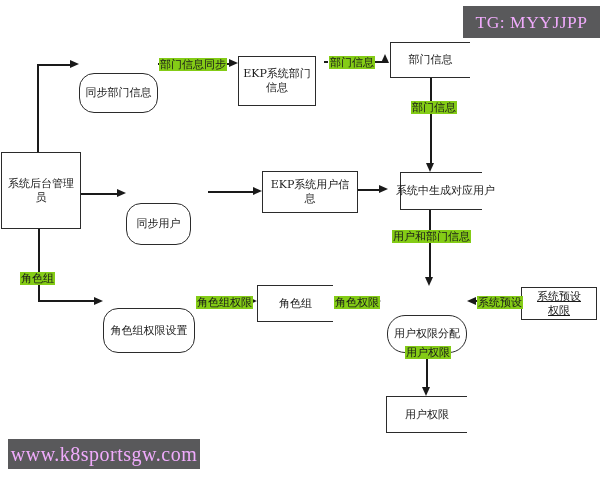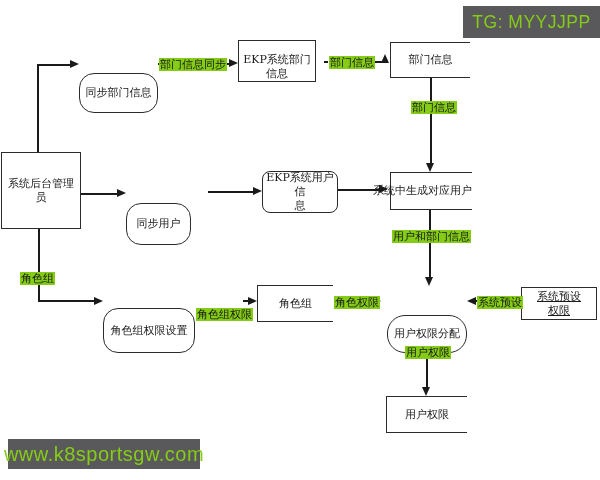--- a/index.html
+++ b/index.html
@@ -3,35 +3,35 @@
 <meta charset="utf-8">
 <style>
   html,body{margin:0;padding:0;background:#fff;}
   .canvas{position:relative;width:600px;height:480px;background:#ffffff;overflow:hidden;
           font-family:"DejaVu Serif", serif;color:#1a1a1a;}
   .box{position:absolute;border:1.5px solid #2b2b2b;background:#fff;box-sizing:border-box;
        display:flex;flex-direction:column;align-items:center;justify-content:center;
        text-align:center;font-size:11px;line-height:14px;}
   .open-right{border-right:none;}
   .rounded{border-radius:15px;margin-top:28px;}
-  .nowrap{white-space:nowrap;overflow:visible;align-items:flex-end;padding-left:8px;}
+  .nowrap{white-space:nowrap;overflow:visible;align-items:center;padding-left:8px;margin-left:10px;}
   .lbl{position:absolute;font-size:11px;line-height:13px;background:#84cc16;padding:0 1px;
        white-space:nowrap;}
   .hline{position:absolute;height:2px;background:#1a1a1a;}
   .vline{position:absolute;width:2px;background:#1a1a1a;}
   .ar-r{position:absolute;width:0;height:0;border-top:4.5px solid transparent;
         border-bottom:4.5px solid transparent;border-left:9px solid #1a1a1a;}
   .ar-l{position:absolute;width:0;height:0;border-top:4.5px solid transparent;
         border-bottom:4.5px solid transparent;border-right:9px solid #1a1a1a;}
   .ar-d{position:absolute;width:0;height:0;border-left:4.5px solid transparent;
         border-right:4.5px solid transparent;border-top:9px solid #1a1a1a;}
   .ar-u{position:absolute;width:0;height:0;border-left:4.5px solid transparent;
         border-right:4.5px solid transparent;border-bottom:9px solid #1a1a1a;}
-  .wm{position:absolute;background:#59595b;color:#84cc16;
-      font-family:Liberation Sans, sans-serif;display:flex;align-items:center;
+  .wm{position:absolute;background:#59595b;color:#f0abfc;
+      font-family:Liberation Serif, serif;display:flex;align-items:center;
       justify-content:center;letter-spacing:0.5px;}
   .wm-tg{left:463px;top:6px;width:137px;height:32px;font-size:17.5px;}
   .wm-k8{left:8px;top:439px;width:192px;height:30px;font-size:20px;}
   .ln2{display:block;}
 </style>
 </head>
 <body>
 
 <div class="canvas">
 
@@ -73,38 +73,38 @@
   <div class="ar-l" style="left:467px;top:297px;"></div>
   <div class="hline" style="left:474px;top:300px;width:47px;"></div>
 
   <div class="vline" style="left:426px;top:325px;height:62px;"></div>
   <div class="ar-d" style="left:422px;top:387px;"></div>
 
   <div class="box rounded" style="left:79px;top:45px;width:79px;height:40px;">
     <span>同步部门信息</span>
   </div>
 
-  <div class="box" style="left:238px;top:40px;width:78px;height:42px;justify-content:flex-end;">
+  <div class="box" style="left:238px;top:56px;width:78px;height:50px;">
     <span class="ln2">EKP系统部门</span>
     <span class="ln2">信息</span>
   </div>
 
   <div class="box open-right" style="left:390px;top:42px;width:80px;height:36px;">
     <span>部门信息</span>
   </div>
 
   <div class="box" style="left:1px;top:152px;width:80px;height:77px;padding:2px;">
     <span>系统后台管理员</span>
   </div>
 
   <div class="box rounded" style="left:126px;top:175px;width:65px;height:42px;">
     <span>同步用户</span>
   </div>
 
-  <div class="box" style="left:262px;top:171px;width:76px;height:42px;border-radius:8px;">
+  <div class="box" style="left:262px;top:171px;width:96px;height:42px;">
     <span class="ln2">EKP系统用户信</span>
     <span class="ln2">息</span>
   </div>
 
   <div class="box open-right nowrap" style="left:390px;top:172px;width:82px;height:38px;justify-content:center;">
     <span style="white-space:nowrap;">系统中生成对应用户</span>
   </div>
 
   <div class="box rounded" style="left:103px;top:280px;width:92px;height:45px;">
     <span>角色组权限设置</span>
@@ -125,21 +125,21 @@
 
   <div class="box open-right" style="left:386px;top:396px;width:81px;height:37px;">
     <span>用户权限</span>
   </div>
 
   <div class="lbl" style="left:159px;top:58px;">部门信息同步</div>
   <div class="lbl" style="left:329px;top:56px;">部门信息</div>
   <div class="lbl" style="left:411px;top:101px;">部门信息</div>
   <div class="lbl" style="left:392px;top:230px;">用户和部门信息</div>
   <div class="lbl" style="left:20px;top:272px;">角色组</div>
-  <div class="lbl" style="left:196px;top:296px;margin-top:12px;">角色组权限</div>
+  <div class="lbl" style="left:196px;top:296px;">角色组权限</div>
   <div class="lbl" style="left:334px;top:296px;">角色权限</div>
   <div class="lbl" style="left:477px;top:296px;">系统预设</div>
   <div class="lbl" style="left:405px;top:346px;">用户权限</div>
 
   <div class="wm wm-tg">
     <span>TG: MYYJJPP</span>
   </div>
   <div class="wm wm-k8">
     <span>www.k8sportsgw.com</span>
   </div>

